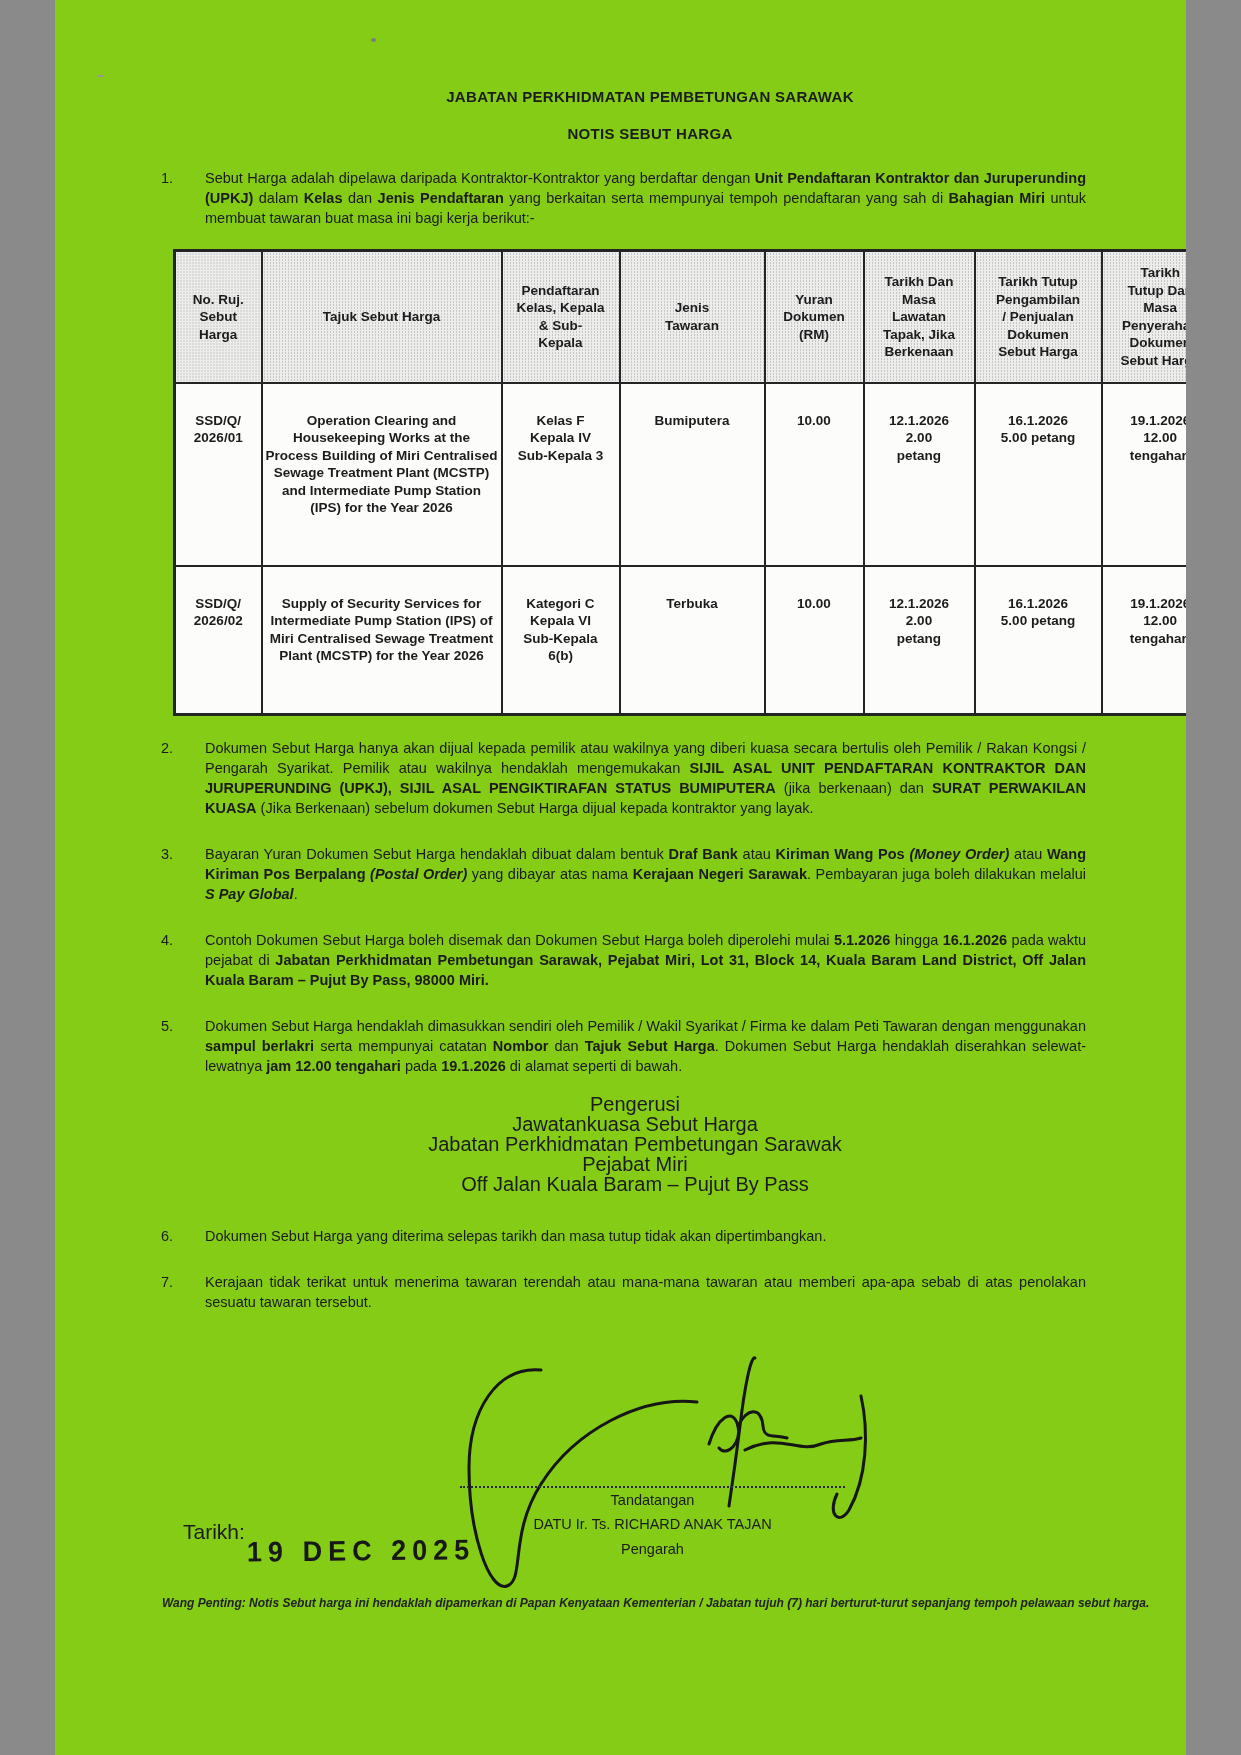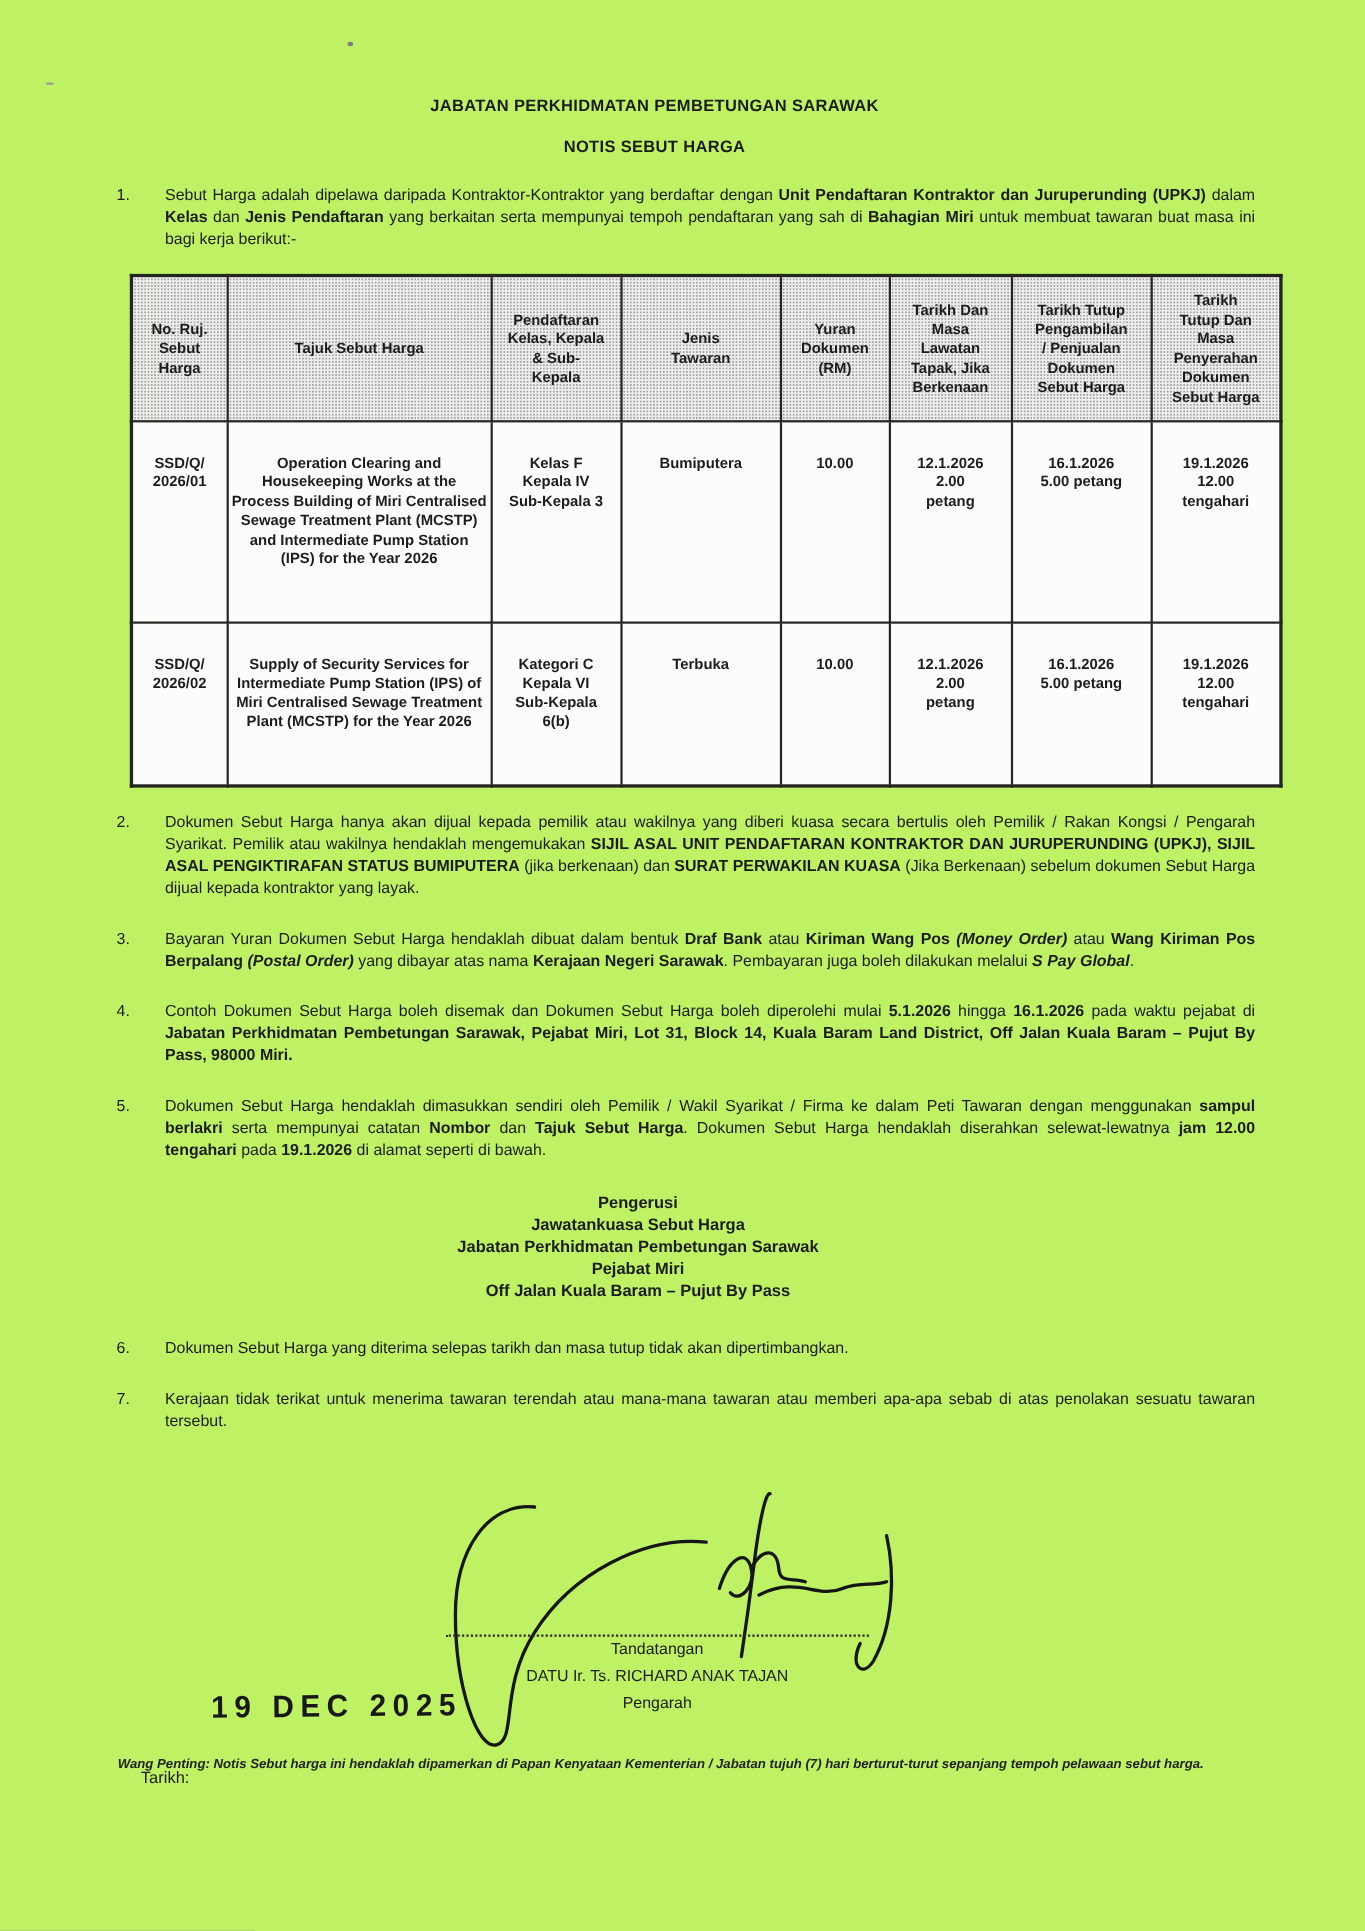--- a/index.html
+++ b/index.html
@@ -1,19 +1,19 @@
 <!DOCTYPE html>
 <html><head>
 <meta charset="utf-8">
 <style>
   * { margin:0; padding:0; box-sizing:border-box; }
   body { background:#8a8a8a; font-family:"Liberation Sans", sans-serif; }
   .page {
-    position:relative; width:1241px; height:1755px; margin:0 auto;
-    background:#bef264; color:#1c1c1c; overflow:hidden;
+    position:relative; width:1131px; height:1755px; margin:0 auto;
+    background:#84cc16; color:#1c1c1c; overflow:hidden;
   }
   .content { padding:88px 100px 0 100px; }
   .doc-title, .doc-subtitle {
     text-align:center; font-weight:bold; font-size:15px; letter-spacing:0.3px;
     width:990px;
   }
   .doc-subtitle { margin-top:20px; }
   .clause { display:flex; margin-top:26px; font-size:14.5px; line-height:20px; }
   .clause .num { width:36px; flex:0 0 36px; padding-left:6px; }
   .clause .body { flex:1; text-align:justify;margin-left:14px; }
@@ -31,37 +31,37 @@
     vertical-align:middle; height:132px;
     background-color:#ededec;
     background-image:radial-gradient(#9f9f9f 0.7px, transparent 0.9px);
     background-size:3px 3px;
   }
   table.tender-table td { vertical-align:top; padding-top:28px; background:#fcfcfb; }
   tr.row-1 { height:183px; }
   tr.row-2 { height:149px; }
   
   .address {
-    margin-top:28px; width:960px; text-align:center; font-weight:bold;
-    font-size:15px; line-height:20px;
+    margin-top:18px; width:960px; text-align:center; font-weight:normal;
+    font-size:20px; line-height:20px;
   }
   .clause.gap-lg { margin-top:32px; }
   
   .sig-svg { position:absolute; left:390px; top:1348px; }
   .sig-line {
     position:absolute; left:405px; top:1470px; width:385px; height:18px;
     border-bottom:2.5px dotted #2c2c2c;
   }
   .sig-caption, .sig-name, .sig-pos {
     position:absolute; left:405px; width:385px; text-align:center; font-size:14.5px;
   }
   .sig-caption { top:1492px; }
   .sig-name { top:1516px; }
   .sig-pos  { top:1541px; }
-  .date-label { position:absolute; left:128px; top:1608px; font-size:15px; }
+  .date-label { position:absolute; left:128px; top:1520px; font-size:21px; }
   .date-stamp {
     position:absolute; left:192px; top:1536px; font-size:27px; font-weight:bold;
     letter-spacing:6px; color:#181818; transform:rotate(-0.6deg) scaleY(1.05);
     font-family:"Liberation Sans", sans-serif;
   }
   .footnote {
     position:absolute; left:107px; top:1596px; width:1040px;
     font-size:12px; line-height:15px; font-style:italic; font-weight:bold;
     color:#222;
   }

